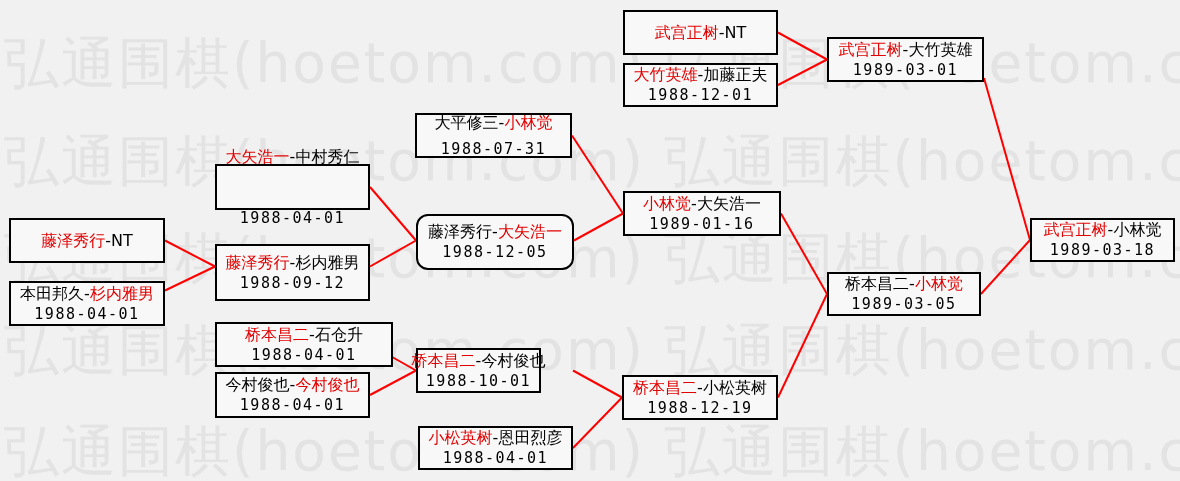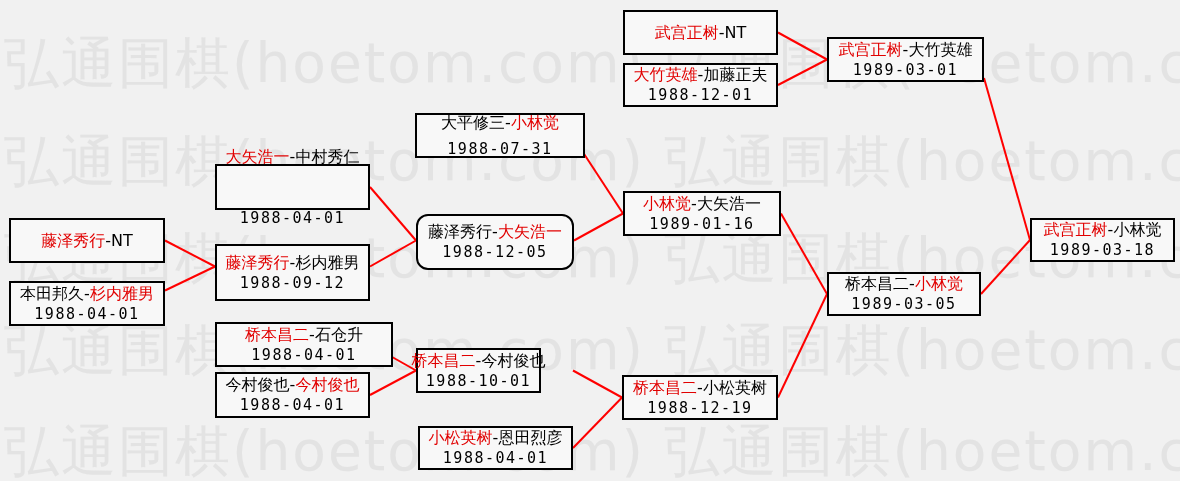--- a/index.html
+++ b/index.html
@@ -107,21 +107,21 @@
         <div class="match-date">1988-09-12</div>
       </div>
       <div class="match-box" style="left: 215px; top: 322px; width: 178px; height: 45px; align-items: center;">
         <div class="match-name"><span class="red">桥本昌二</span><span>-</span><span>石仓升</span></div>
         <div class="match-date">1988-04-01</div>
       </div>
       <div class="match-box" style="left: 215px; top: 372px; width: 155px; height: 46px;">
         <div class="match-name"><span>今村俊也</span><span>-</span><span class="red">今村俊也</span></div>
         <div class="match-date">1988-04-01</div>
       </div>
-      <div class="match-box" style="left: 415px; top: 113px; width: 170px; height: 45px; gap: 6px;">
+      <div class="match-box" style="left: 415px; top: 113px; width: 157px; height: 45px; gap: 6px;">
         <div class="match-name"><span>大平修三</span><span>-</span><span class="red">小林觉</span></div>
         <div class="match-date">1988-07-31</div>
       </div>
       <div class="match-box" style="left: 416px; top: 214px; width: 158px; height: 56px; border-radius: 12px;">
         <div class="match-name"><span>藤泽秀行</span><span>-</span><span class="red">大矢浩一</span></div>
         <div class="match-date">1988-12-05</div>
       </div>
       <div class="match-box" style="left: 416px; top: 348px; width: 125px; height: 45px;">
         <div class="match-name"><span class="red">桥本昌二</span><span>-</span><span>今村俊也</span></div>
         <div class="match-date">1988-10-01</div>

